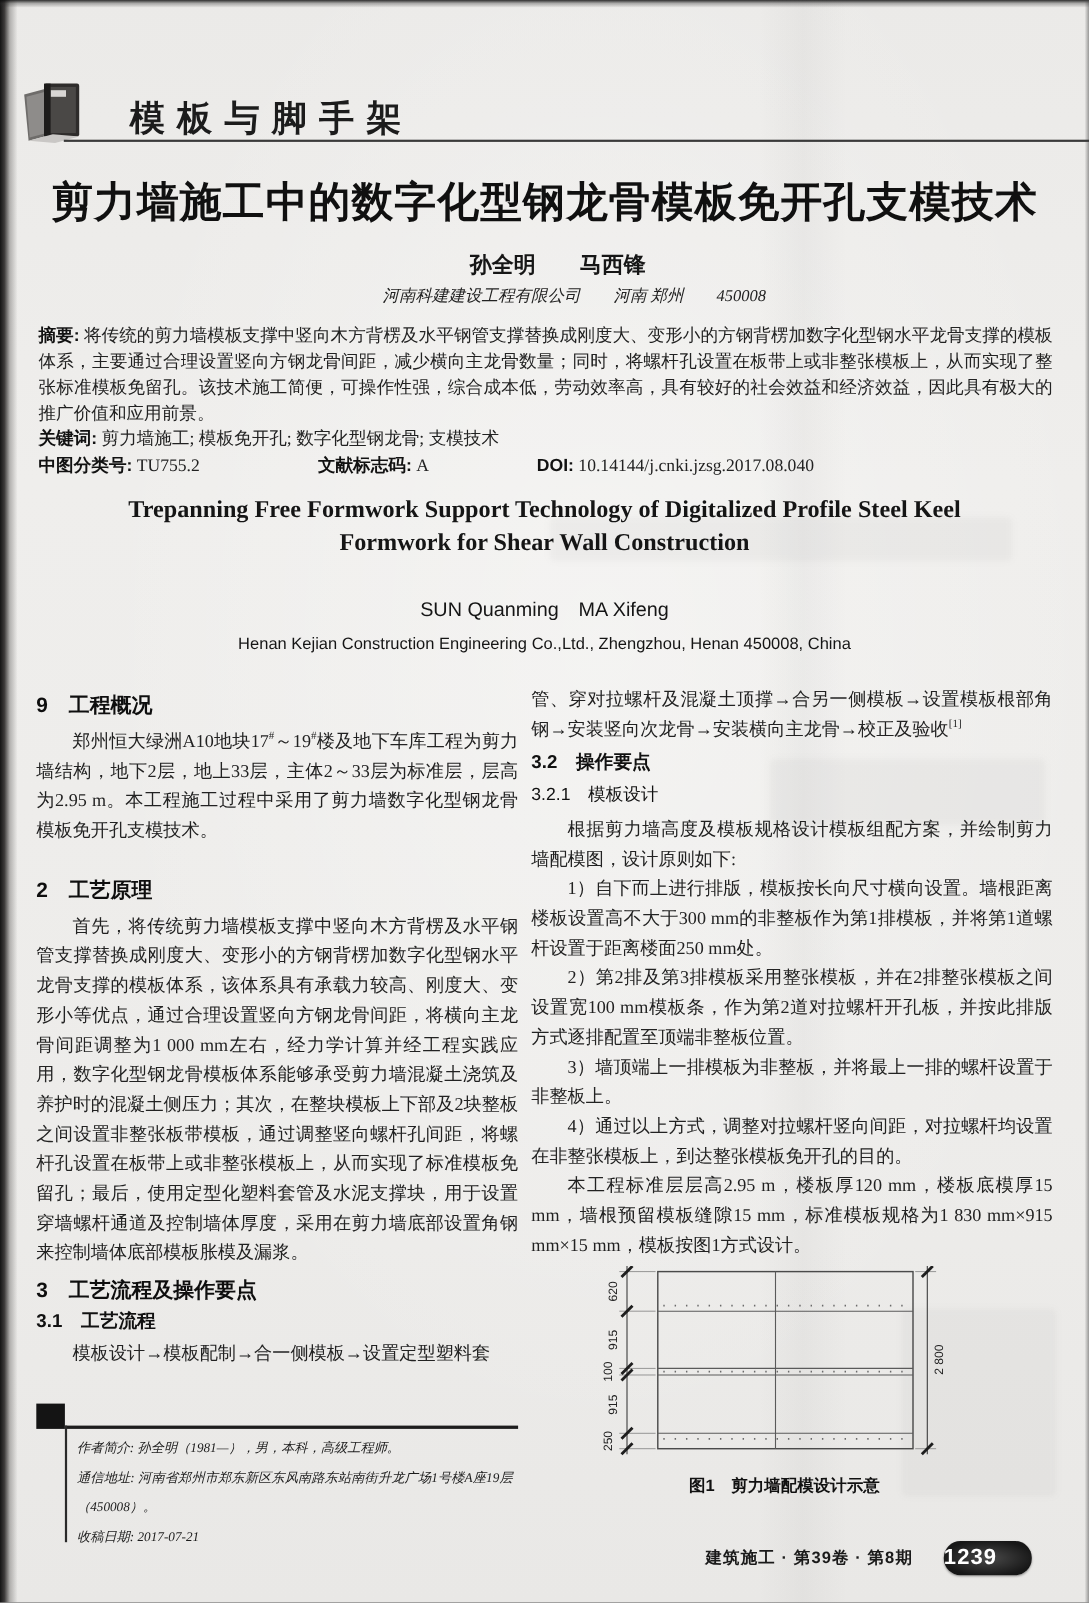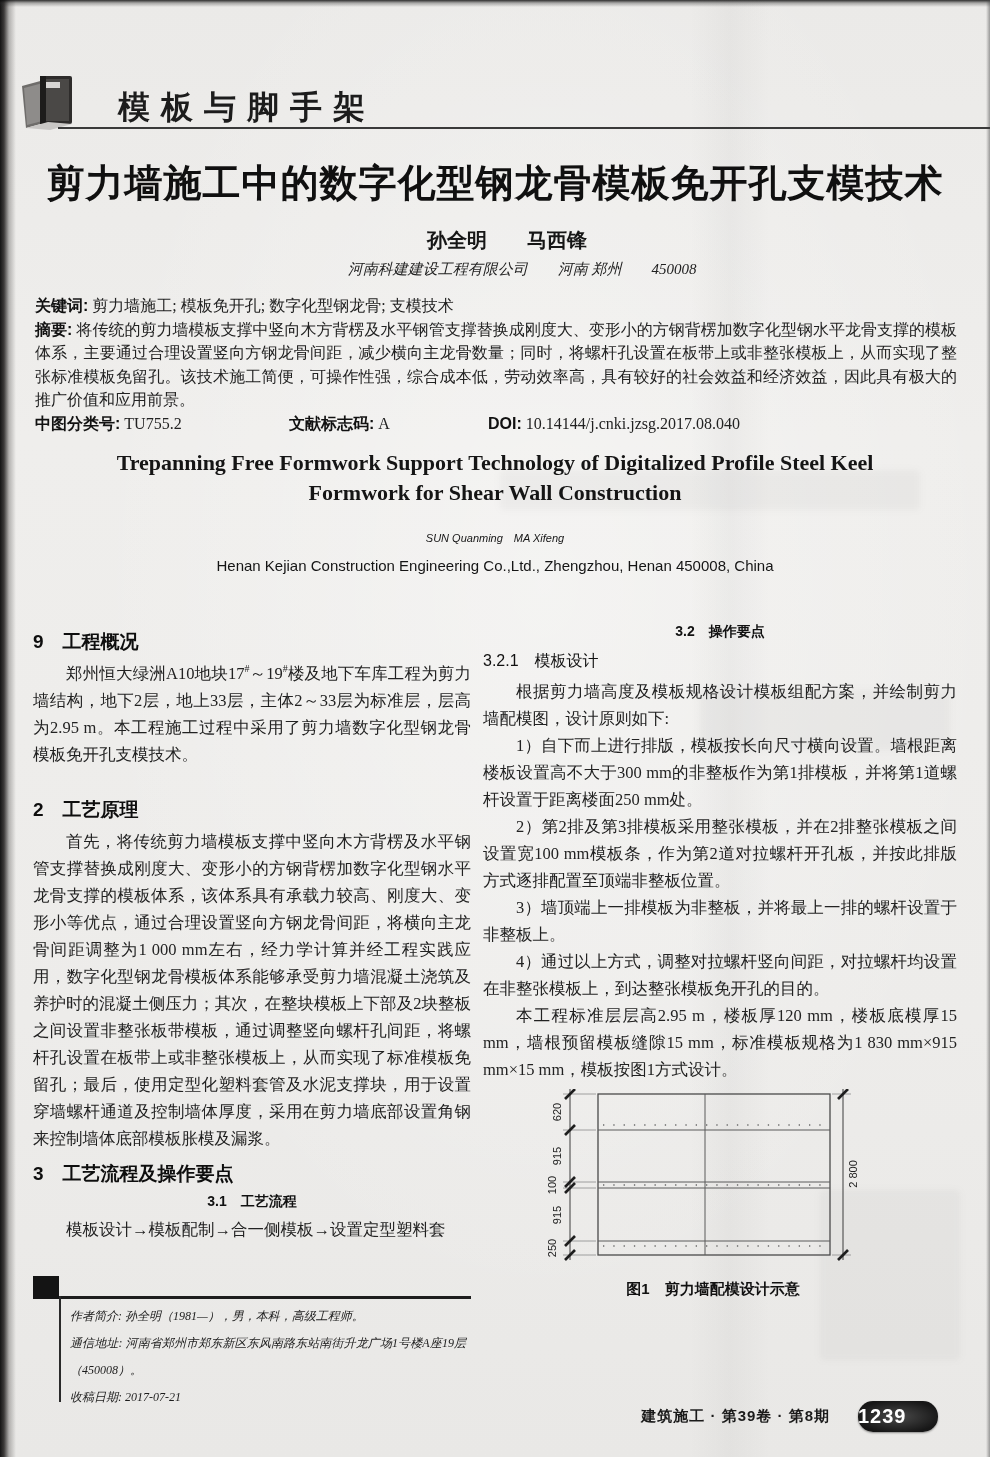--- a/index.html
+++ b/index.html
@@ -42,33 +42,33 @@
   .abstract-block{position:absolute;left:35px;top:294px;width:922px;font-size:16px;line-height:23.5px;}
   .abstract-block p{margin:0;text-align:justify;}
   .lbl{font-family:"Liberation Sans","DejaVu Sans",sans-serif;font-weight:bold;color:#111;}
   .meta-line{margin-top:2px;}
   .meta-line .m1{display:inline-block;width:250px;}
   .meta-line .m2{display:inline-block;width:195px;}
 
   
   .en-block{position:absolute;left:0;top:448px;width:100%;text-align:center;color:#151515;}
   .en-title{font-family:"Liberation Serif","DejaVu Serif",serif;font-weight:bold;font-size:22px;line-height:30px;margin:0;}
-  .en-authors{margin-top:23px;font-family:"Liberation Sans","DejaVu Sans",sans-serif;font-size:11px;font-style:italic;}
+  .en-authors{margin-top:34px;font-family:"Liberation Sans","DejaVu Sans",sans-serif;font-size:18px;}
   .en-affil{margin-top:11px;font-family:"Liberation Sans","DejaVu Sans",sans-serif;font-size:15px;}
 
   
   .col{position:absolute;font-size:16.5px;line-height:27px;}
   .col p{margin:0;text-align:justify;}
   .col .indent{text-indent:2em;}
   .col-left{left:33px;top:630px;width:438px;}
   .col-right{left:483px;top:614px;width:474px;}
   h2.sec{font-family:"Liberation Sans","DejaVu Sans",sans-serif;font-size:19px;line-height:24px;
     color:#0e0e0e;margin:0 0 6px 0;font-weight:bold;}
-  h3.subsec{font-family:"Liberation Sans","DejaVu Sans",sans-serif;font-size:14px;line-height:22px;
-    color:#111;margin:0 0 4px 0;font-weight:bold;text-align:center;}
+  h3.subsec{font-family:"Liberation Sans","DejaVu Sans",sans-serif;font-size:17px;line-height:22px;
+    color:#111;margin:0 0 4px 0;font-weight:bold;}
   h4.subsubsec{font-family:"Liberation Sans","DejaVu Sans",sans-serif;font-size:16px;line-height:22px;
     color:#111;margin:0 0 6px 0;font-weight:normal;}
   .sup{font-size:10px;vertical-align:7px;line-height:0;}
   .mb26{margin-bottom:30px !important;}
   .mb10{margin-bottom:10px !important;}
   .mt8{margin-top:8px !important;}
 
   
   .footnote{position:absolute;left:33px;top:1276px;width:438px;}
   .fn-square{position:absolute;left:0;top:0;width:26px;height:23px;background:#141414;}
@@ -114,22 +114,22 @@
     </g>
   </svg>
   <div class="section-label">模板与脚手架</div>
   <div class="header-rule"></div>
 
   <div class="article-title">剪力墙施工中的数字化型钢龙骨模板免开孔支模技术</div>
   <div class="authors">孙全明　　马西锋</div>
   <div class="affiliation">河南科建建设工程有限公司　　河南 郑州　　450008</div>
 
   <div class="abstract-block">
+    <p><span class="lbl">摘要:</span><span> 将传统的剪力墙模板支撑中竖向木方背楞及水平钢管支撑替换成刚度大、变形小的方钢背楞加数字化型钢水平龙骨支撑的模板体系，主要通过合理设置竖向方钢龙骨间距，减少横向主龙骨数量；同时，将螺杆孔设置在板带上或非整张模板上，从而实现了整张标准模板免留孔。该技术施工简便，可操作性强，综合成本低，劳动效率高，具有较好的社会效益和经济效益，因此具有极大的推广价值和应用前景。</span></p>
     <p><span class="lbl">关键词:</span><span> 剪力墙施工; 模板免开孔; 数字化型钢龙骨; 支模技术</span></p>
-    <p><span class="lbl">摘要:</span><span> 将传统的剪力墙模板支撑中竖向木方背楞及水平钢管支撑替换成刚度大、变形小的方钢背楞加数字化型钢水平龙骨支撑的模板体系，主要通过合理设置竖向方钢龙骨间距，减少横向主龙骨数量；同时，将螺杆孔设置在板带上或非整张模板上，从而实现了整张标准模板免留孔。该技术施工简便，可操作性强，综合成本低，劳动效率高，具有较好的社会效益和经济效益，因此具有极大的推广价值和应用前景。</span></p>
     <p class="meta-line">
       <span class="m1"><span class="lbl">中图分类号:</span><span> TU755.2</span></span>
       <span class="m2"><span class="lbl">文献标志码:</span><span> A</span></span>
       <span><span class="lbl">DOI:</span><span> 10.14144/j.cnki.jzsg.2017.08.040</span></span>
     </p>
   </div>
 
   <div class="en-block">
     <p class="en-title">Trepanning Free Formwork Support Technology of Digitalized Profile Steel Keel</p>
     <p class="en-title">Formwork for Shear Wall Construction</p>
@@ -141,20 +141,21 @@
     <h2 class="sec">9　工程概况</h2>
     <p class="indent mb26"><span>郑州恒大绿洲A10地块17</span><span class="sup">#</span><span>～19</span><span class="sup">#</span><span>楼及地下车库工程为剪力墙结构，地下2层，地上33层，主体2～33层为标准层，层高为2.95 m。本工程施工过程中采用了剪力墙数字化型钢龙骨模板免开孔支模技术。</span></p>
     <h2 class="sec">2　工艺原理</h2>
     <p class="indent mb10">首先，将传统剪力墙模板支撑中竖向木方背楞及水平钢管支撑替换成刚度大、变形小的方钢背楞加数字化型钢水平龙骨支撑的模板体系，该体系具有承载力较高、刚度大、变形小等优点，通过合理设置竖向方钢龙骨间距，将横向主龙骨间距调整为1 000 mm左右，经力学计算并经工程实践应用，数字化型钢龙骨模板体系能够承受剪力墙混凝土浇筑及养护时的混凝土侧压力；其次，在整块模板上下部及2块整板之间设置非整张板带模板，通过调整竖向螺杆孔间距，将螺杆孔设置在板带上或非整张模板上，从而实现了标准模板免留孔；最后，使用定型化塑料套管及水泥支撑块，用于设置穿墙螺杆通道及控制墙体厚度，采用在剪力墙底部设置角钢来控制墙体底部模板胀模及漏浆。</p>
     <h2 class="sec" style="margin-bottom:4px;">3　工艺流程及操作要点</h2>
     <h3 class="subsec">3.1　工艺流程</h3>
     <p class="indent">模板设计→模板配制→合一侧模板→设置定型塑料套</p>
   </div>
 
   <div class="col col-right">
+    <p class="mt8" style="margin-bottom:6px;"><span>管、穿对拉螺杆及混凝土顶撑→合另一侧模板→设置模板根部角钢→安装竖向次龙骨→安装横向主龙骨→校正及验收</span><span class="sup">[1]</span></p>
     <h3 class="subsec" style="margin:6px 0 8px 0;">3.2　操作要点</h3>
     <h4 class="subsubsec">3.2.1　模板设计</h4>
     <p class="indent">根据剪力墙高度及模板规格设计模板组配方案，并绘制剪力墙配模图，设计原则如下:</p>
     <p class="indent">1）自下而上进行排版，模板按长向尺寸横向设置。墙根距离楼板设置高不大于300 mm的非整板作为第1排模板，并将第1道螺杆设置于距离楼面250 mm处。</p>
     <p class="indent">2）第2排及第3排模板采用整张模板，并在2排整张模板之间设置宽100 mm模板条，作为第2道对拉螺杆开孔板，并按此排版方式逐排配置至顶端非整板位置。</p>
     <p class="indent">3）墙顶端上一排模板为非整板，并将最上一排的螺杆设置于非整板上。</p>
     <p class="indent">4）通过以上方式，调整对拉螺杆竖向间距，对拉螺杆均设置在非整张模板上，到达整张模板免开孔的目的。</p>
     <p class="indent">本工程标准层层高2.95 m，楼板厚120 mm，楼板底模厚15 mm，墙根预留模板缝隙15 mm，标准模板规格为1 830 mm×915 mm×15 mm，模板按图1方式设计。</p>
 
     <div class="figure-wrap">

